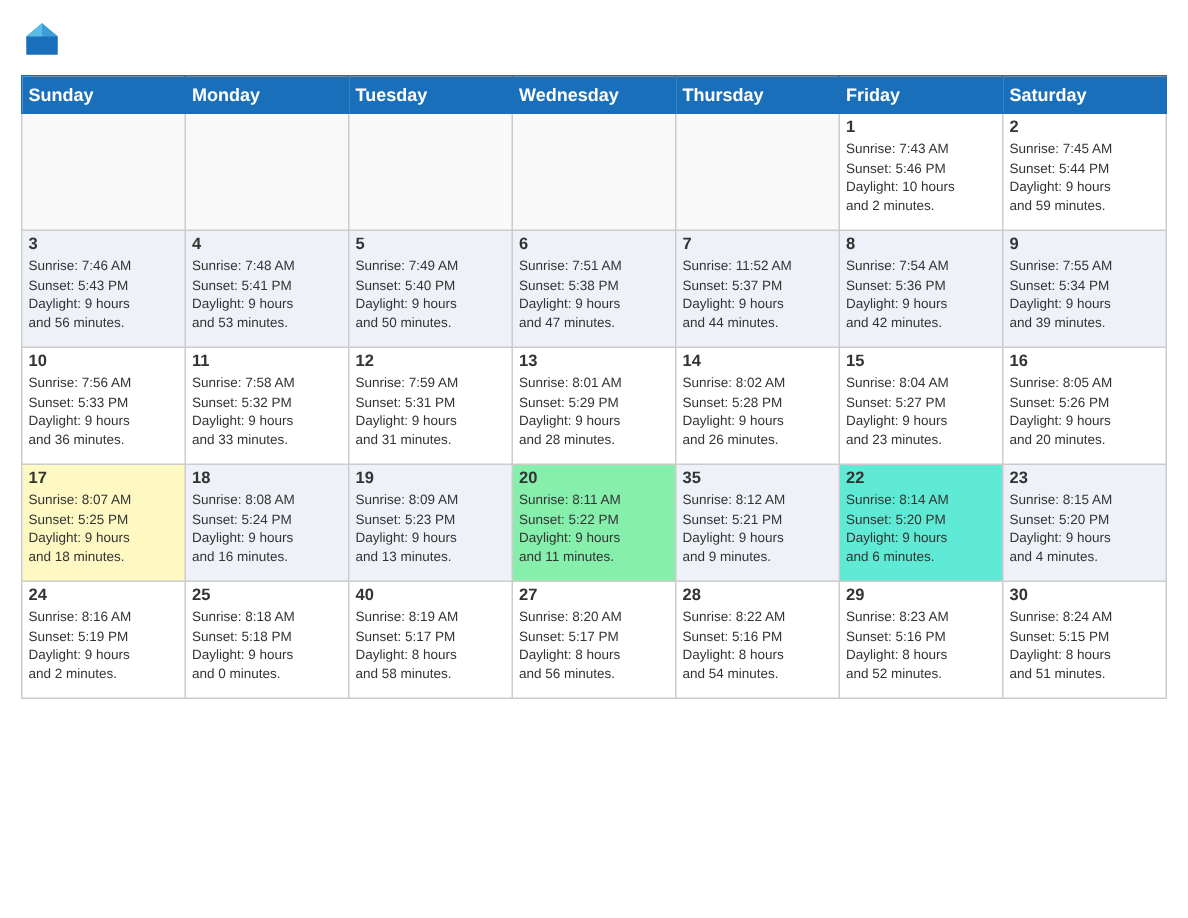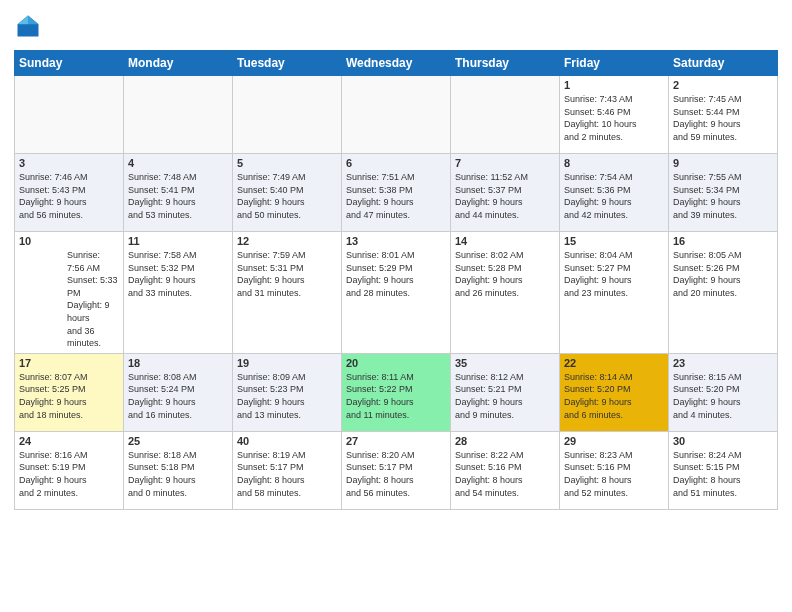--- a/index.html
+++ b/index.html
@@ -191,21 +191,21 @@
             <div class="day-num">9</div>
             <div class="day-info" style="white-space: pre-line;">Sunrise: 7:55 AM
 Sunset: 5:34 PM
 Daylight: 9 hours
 and 39 minutes.</div>
           </td>
         </tr>
         <tr>
           <td>
             <div class="day-num">10</div>
-            <div class="day-info" style="white-space: pre-line; margin-left: 48px;">Sunrise: 7:56 AM
+            <div class="day-info" style="white-space: pre-line;">Sunrise: 7:56 AM
 Sunset: 5:33 PM
 Daylight: 9 hours
 and 36 minutes.</div>
           </td>
           <td>
             <div class="day-num">11</div>
             <div class="day-info" style="white-space: pre-line;">Sunrise: 7:58 AM
 Sunset: 5:32 PM
 Daylight: 9 hours
 and 33 minutes.</div>
@@ -275,21 +275,21 @@
 Daylight: 9 hours
 and 11 minutes.</div>
           </td>
           <td style="background: rgb(238, 242, 248);">
             <div class="day-num">35</div>
             <div class="day-info" style="white-space: pre-line;">Sunrise: 8:12 AM
 Sunset: 5:21 PM
 Daylight: 9 hours
 and 9 minutes.</div>
           </td>
-          <td style="background: #eab308;">
+          <td style="background: #5eead4;">
             <div class="day-num">22</div>
             <div class="day-info" style="white-space: pre-line;">Sunrise: 8:14 AM
 Sunset: 5:20 PM
 Daylight: 9 hours
 and 6 minutes.</div>
           </td>
           <td style="background: rgb(238, 242, 248);">
             <div class="day-num">23</div>
             <div class="day-info" style="white-space: pre-line;">Sunrise: 8:15 AM
 Sunset: 5:20 PM

